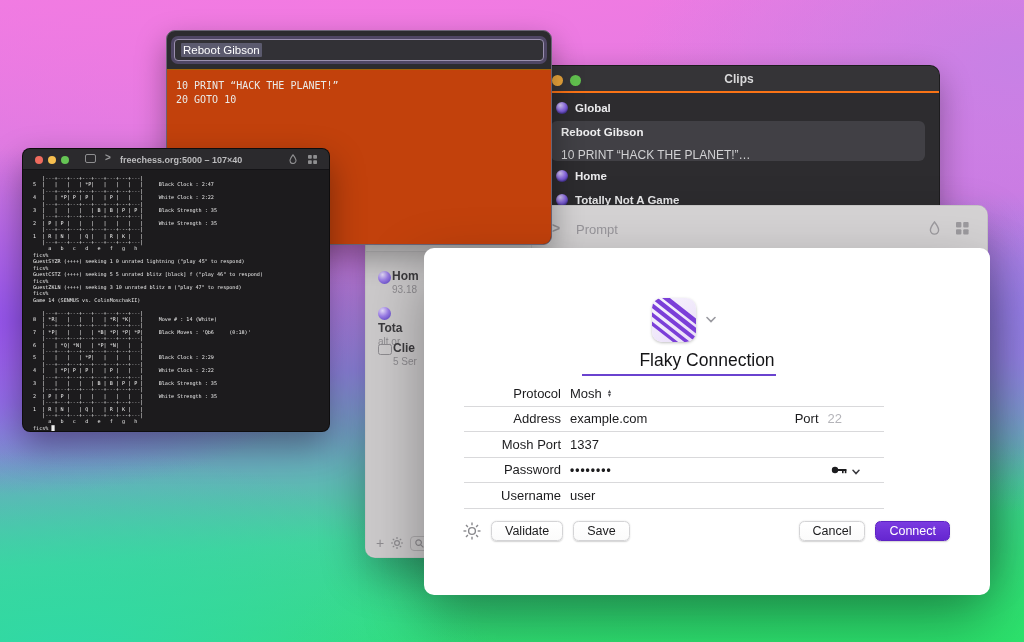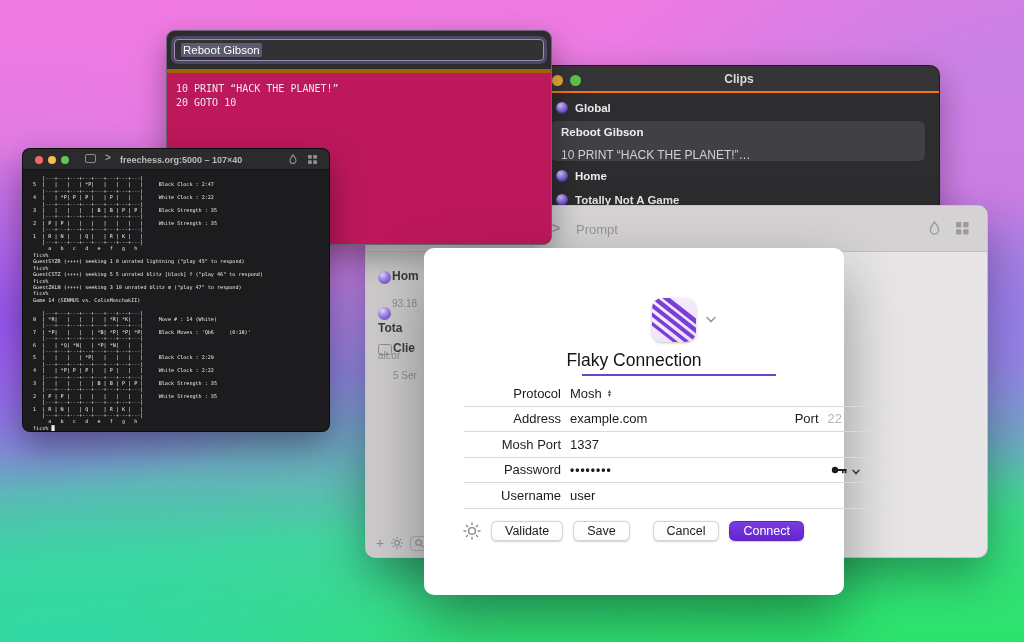--- a/index.html
+++ b/index.html
@@ -57,59 +57,59 @@
   .pw-toolbar { position:relative; height:46px; background:#d4d2d3; border-bottom:1px solid #c2c0c1; }
   .pw-tabdivider { position:absolute; left:165px; top:0; bottom:0; width:1px; background:#c5c3c4; }
   .pw-prompt-glyph { position:absolute; left:186px; top:14px; font-size:14px; font-weight:bold; color:#98969a; }
   .pw-tab-label { position:absolute; left:210px; top:16px; font-size:13px; color:#97959a; }
   .pw-right-icons { position:absolute; right:18px; top:15px; display:flex; gap:16px; align-items:center; }
   .pw-sidebar { position:absolute; left:0; top:46px; bottom:0; width:150px; background:#cccacb; border-right:1px solid #bfbdbe; }
   .sb-item { position:absolute; left:12px; display:flex; gap:1px; }
   .sb-globe { width:13px; height:13px; border-radius:50%; margin-top:2px;
     background:radial-gradient(circle at 35% 28%, #e6defb 0%, #9d7fe9 45%, #6b53cc 80%, #5242a8 100%); }
   .sb-title { font-size:12px; color:#3c3b3e; font-weight:bold; }
-  .sb-sub { font-size:10px; color:#8e8c90; margin-top:15px; }
+  .sb-sub { font-size:10px; color:#8e8c90; margin-top:1px; }
   .folder-ic { width:14px; height:11px; border:1.3px solid #8e8c90; border-radius:2.5px; margin-top:3px; }
   .pw-bottombar { position:absolute; left:0; bottom:0; height:28px; width:150px; display:flex; align-items:center; gap:7px; padding-left:10px; }
   .pw-plus { font-size:14px; color:#8e8c90; line-height:1; }
   .pw-search { width:60px; height:15px; border:1px solid #aeacae; border-radius:4px; display:flex; align-items:center; padding-left:4px; }
 
   
   .editor {
     left:166px; top:30px; width:386px; height:215px; z-index:3;
     background:#2c2b2f; border:1px solid #6a6374; border-radius:9px;
     box-shadow:0 12px 30px rgba(0,0,0,.35); overflow:hidden;
   }
   .ed-field {
     position:absolute; left:7px; right:7px; top:8px; height:22px;
     background:#323136; border:1px solid #9a8fae; border-radius:4px;
     box-shadow:0 0 0 3px rgba(146,120,200,.35);
     display:flex; align-items:center; padding-left:6px;
   }
   .ed-field-text { font-size:11.5px; color:#ffffff; background:#5b5a6e; padding:1px 2px; border-radius:1px; }
-  .ed-body { position:absolute; left:0; right:0; top:38px; bottom:0; background:#be185d; border-top:4px solid #a16207; }
+  .ed-body { position:absolute; left:0; right:0; top:38px; bottom:0; background:#c2410c; border-top:1px solid #a16207; }
   .ed-code { position:absolute; left:9px; top:9px; font-family:"DejaVu Sans Mono", monospace; font-size:10px; line-height:14px; color:#eaeae8; white-space:pre; }
 
   
   .chess {
     left:22px; top:148px; width:308px; height:284px; z-index:4;
     background:#1c1b1d; border-radius:8px; border:1px solid rgba(0,0,0,.5);
     box-shadow:0 14px 34px rgba(0,0,0,.38); overflow:hidden;
   }
   .ch-titlebar { position:relative; height:21px; background:#2b2a2d; border-bottom:1px solid #141316; }
   .ch-winicon { position:absolute; left:62px; top:5px; width:11px; height:9px; border:1.2px solid #8e8e90; border-radius:2px; }
   .ch-prompt-glyph { position:absolute; left:82px; top:3px; font-size:10px; font-weight:bold; color:#9a9a9c; }
   .ch-title { position:absolute; left:97px; top:6px; font-size:9px; font-weight:bold; color:#bcbcbe; }
   .ch-right-icons { position:absolute; right:12px; top:5px; display:flex; gap:11px; align-items:center; }
   .term { position:absolute; left:10px; top:26px; }
   .term-line { font-family:"DejaVu Sans Mono", monospace; font-size:5.1px; line-height:6.4px; min-height:6.4px; color:#ededed; white-space:pre; }
 
   
   .dialog {
-    left:424px; top:248px; width:420px; height:347px; z-index:5;
+    left:424px; top:248px; width:566px; height:347px; z-index:5;
     background:#ffffff; border-radius:10px; box-shadow:0 25px 60px rgba(0,0,0,.35);
   }
   .dlg-appicon {
     position:absolute; left:228px; top:50px; width:44px; height:44px; border-radius:10px;
     background:linear-gradient(145deg,#f7f3fd 0%, #e9def8 100%);
     box-shadow:0 1px 3px rgba(0,0,0,.25); overflow:hidden;
   }
   .dlg-icon-chevron { position:absolute; left:282px; top:68px; }
   .dlg-title { position:absolute; left:0; right:0; top:102px; text-align:center; font-size:17.5px; font-weight:500; color:#141416; }
   .dlg-underline { position:absolute; left:158px; top:126px; width:194px; height:2px; background:#6a43cf; }

